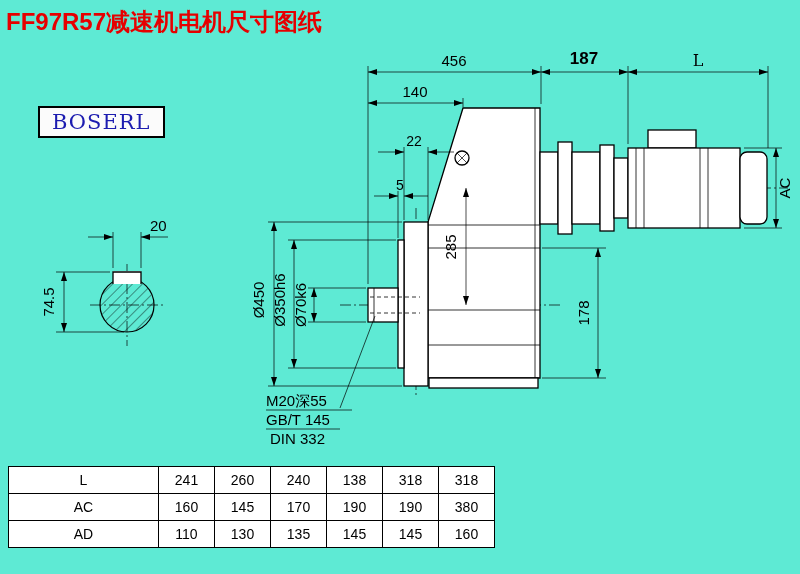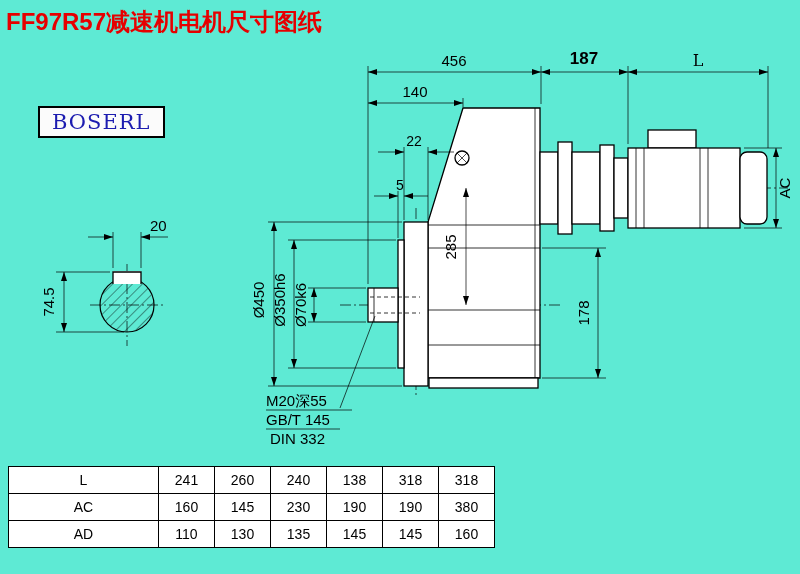--- a/index.html
+++ b/index.html
@@ -216,21 +216,21 @@
         <td>260</td>
         <td>240</td>
         <td>138</td>
         <td>318</td>
         <td>318</td>
       </tr>
       <tr>
         <td>AC</td>
         <td>160</td>
         <td>145</td>
-        <td>230</td>
+        <td>170</td>
         <td>190</td>
         <td>190</td>
         <td>380</td>
       </tr>
       <tr>
         <td>AD</td>
         <td>110</td>
         <td>130</td>
         <td>135</td>
         <td>145</td>

